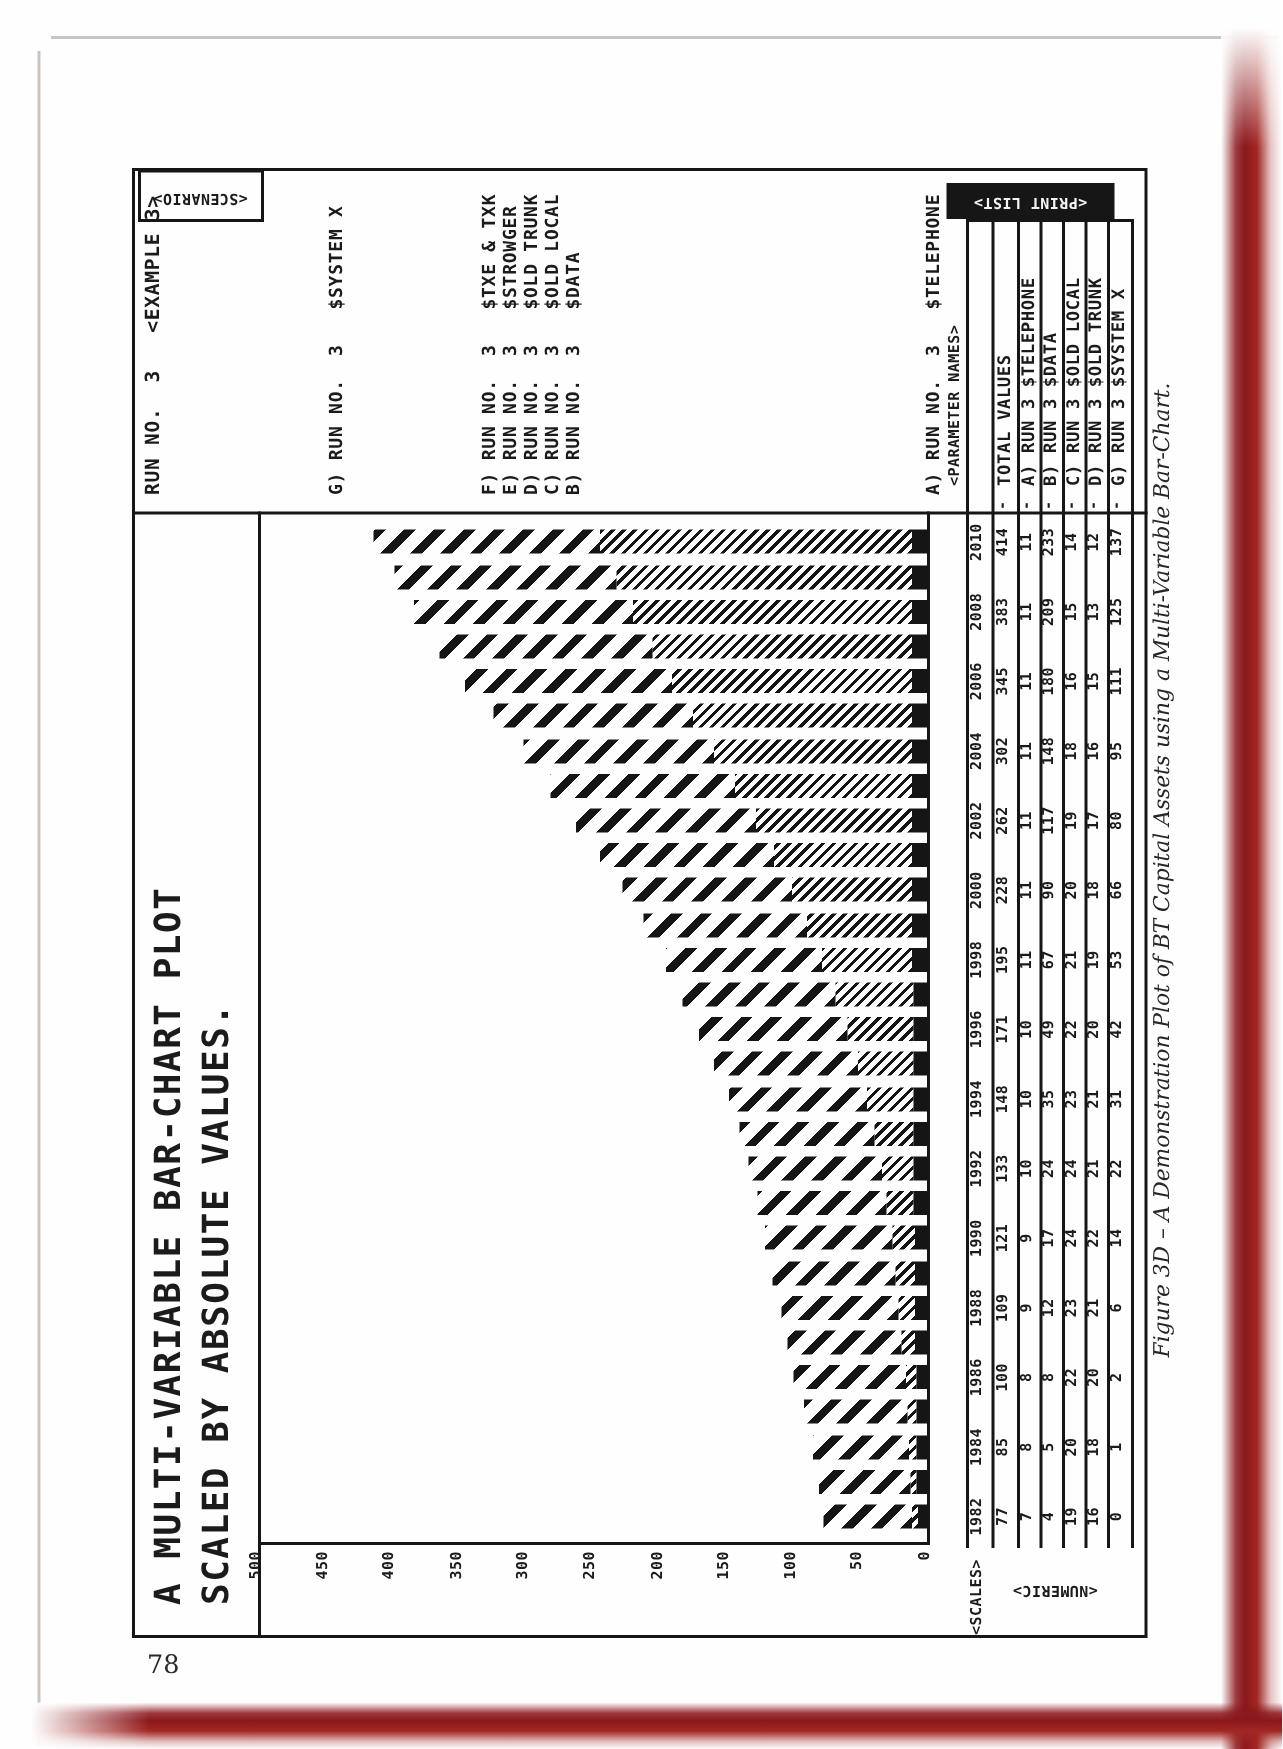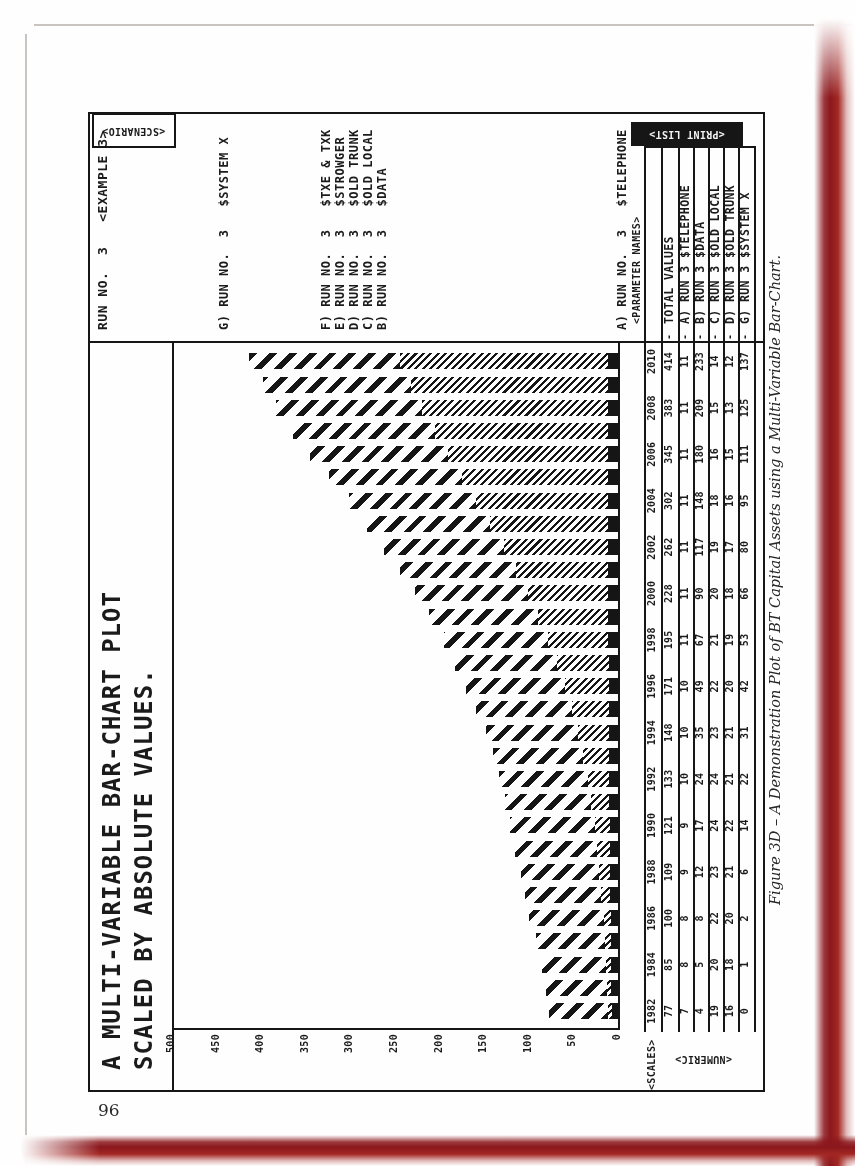--- a/index.html
+++ b/index.html
@@ -379,15 +379,15 @@
           <div class="ls txt" style="left:768px;top:651px;font-size:11.5px;letter-spacing:.4px;">G) RUN 3 $SYSTEM X</div>
         </div>
 
     </div>
   </div>
 
   <div class="caption">
     <span class="in">Figure 3D – A Demonstration Plot of BT Capital Assets using a Multi-Variable Bar-Chart.</span>
   </div>
 
-  <div class="pagenum">96</div>
+  <div class="pagenum">78</div>
 
 </div>
 
 </body></html>

